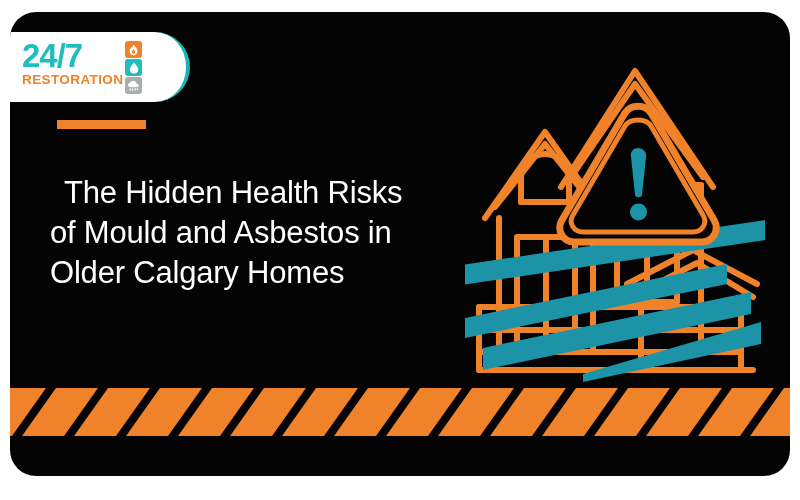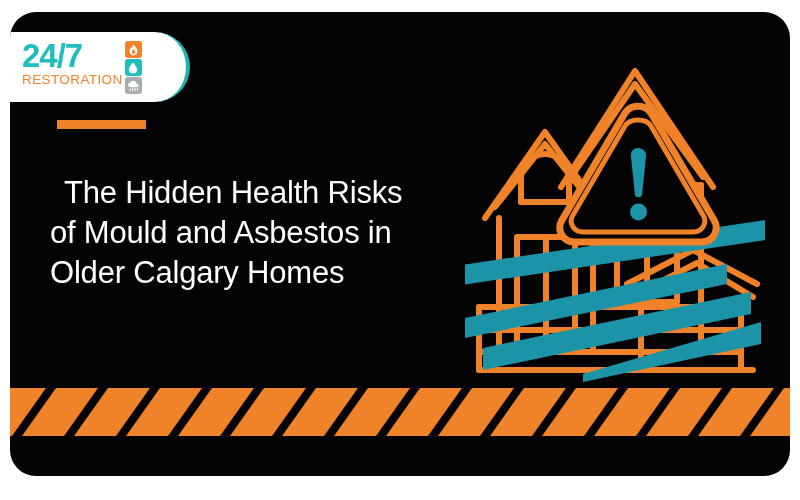--- a/index.html
+++ b/index.html
@@ -62,21 +62,21 @@
   }
   .logo-247 {
     font-size: 33px;
     font-weight: bold;
     color: #1fbdbd;
     letter-spacing: -1px;
     line-height: 0.95;
   }
   .logo-restoration {
     font-size: 13.5px;
-    font-weight: normal;
+    font-weight: bold;
     color: #f08229;
     letter-spacing: 0.4px;
     margin-top: 2px;
   }
   .logo-icons {
     display: flex;
     flex-direction: column;
     gap: 1px;
     margin-left: 2px;
     margin-top: 1px;

